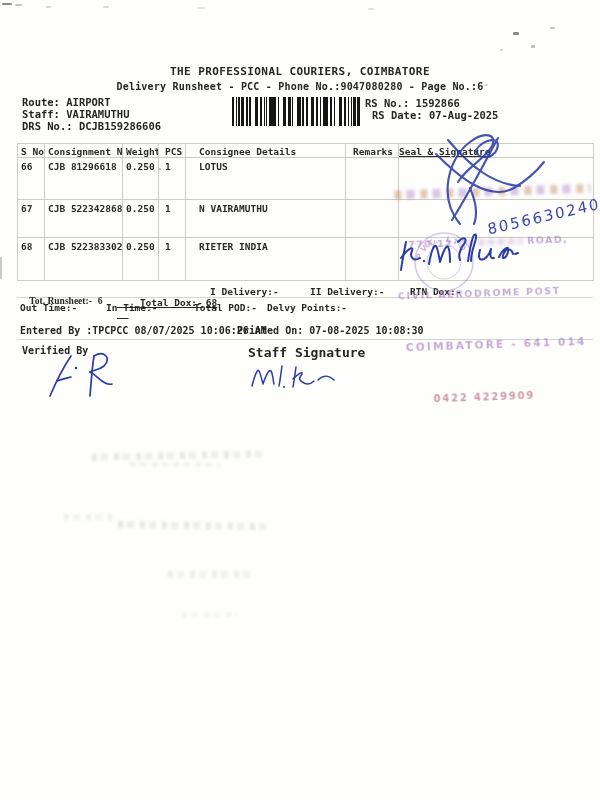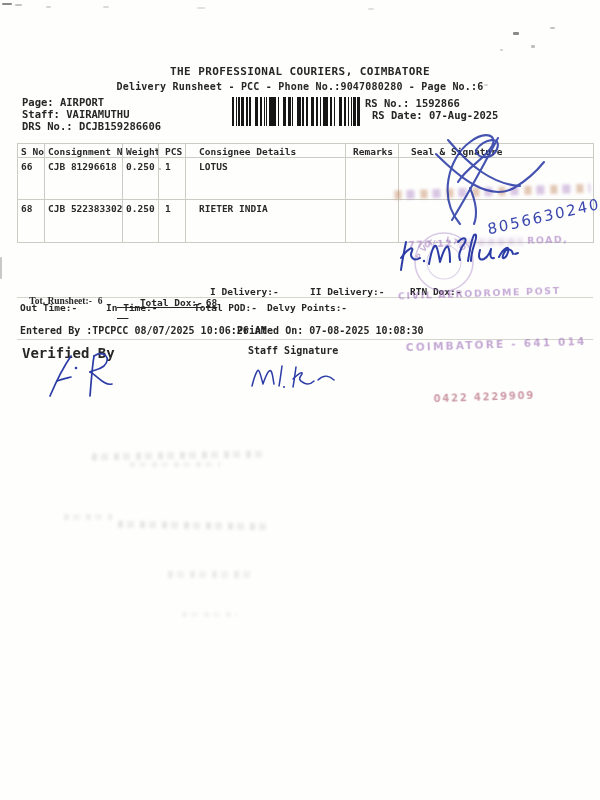--- a/index.html
+++ b/index.html
@@ -22,39 +22,39 @@
       repeating-linear-gradient(90deg,#161616 0 1px,rgba(0,0,0,0) 1px 6px,#161616 6px 8px,rgba(0,0,0,0) 8px 17px);}
   table{position:absolute;left:17px;top:143px;width:576px;border-collapse:collapse;table-layout:fixed;background:transparent;}
   th,td{border:1px solid #ccccc4;font-size:9.5px;font-weight:700;color:#2a2a2a;text-align:left;
         vertical-align:top;padding:2px 1px 0 3px;overflow:hidden;white-space:pre;}
   tbody td{padding-top:3px;}
   thead tr{height:14px;}
   .r1{height:42px;}.r2{height:38px;}.r3{height:43px;}
   .h-pcs,.d-pcs{padding-left:6px;}
   .h-consignee,.d-consignee{padding-left:13px;}
   .h-remarks{padding-left:7px;}
-  .h-seal{padding-left:12px;}
+  .h-seal{padding-left:0;text-decoration:underline;}
   .rule{position:absolute;left:17px;width:576px;height:1px;background:#d6d5cd;}
   .sum{font-size:9.5px;}
   .sum2{font-size:10px;}
   #tot-runsheet{left:20px;top:286px;font-family:Liberation Serif, serif;}
   #tot-runsheet .val{margin-left:6px;}
   #total-dox{left:117px;top:286px;text-decoration:underline;}
   #total-dox .val{margin-left:3px;}
   #i-del{left:210px;top:286px;}
   #ii-del{left:310px;top:286px;}
   #rtn{left:410px;top:286px;}
   #out-time{left:20px;top:302px;}
   #in-time{left:106px;top:302px;}
   #total-pod{left:194px;top:302px;}
   #delvy{left:267px;top:302px;}
   #entered{left:20px;top:325px;}
   #printed{left:237px;top:325px;}
-  #verified{left:22px;top:345px;font-size:14px;}
-  #staffsig{left:248px;top:345px;font-size:10px;}
+  #verified{left:22px;top:345px;font-size:10px;}
+  #staffsig{left:248px;top:345px;font-size:13px;}
   
   #addr-stamp{left:396px;top:149px;width:200px;transform:rotate(-2deg);z-index:2;
               font-family:"DejaVu Sans",sans-serif;font-weight:700;color:#a275bd;}
   .st-line{filter:blur(.5px);opacity:.6;white-space:pre;}
   #st-noise{height:9px;margin:0 2px 2px 2px;filter:blur(1.8px);opacity:.75;
     background:repeating-linear-gradient(90deg,rgba(193,132,92,.6) 0 7px,rgba(0,0,0,0) 7px 12px,rgba(162,117,189,.55) 12px 20px,rgba(0,0,0,0) 20px 26px);}
   #st1{display:flex;align-items:center;font-size:9.5px;letter-spacing:1.4px;padding:0 26px 0 14px;}
   #st1 .st-smudge{flex:1;height:6px;margin:0 5px;filter:blur(2px);
     background:repeating-linear-gradient(90deg,rgba(162,117,189,.6) 0 6px,rgba(0,0,0,0) 6px 10px);}
   #st2{font-size:9.5px;letter-spacing:1.6px;margin-top:2px;padding-left:2px;}
@@ -85,21 +85,21 @@
   <div class="speck" style="left:531px;top:45px;width:4px;height:3px;opacity:.55;"></div>
   <div class="speck" style="left:500px;top:49px;width:3px;height:2px;opacity:.4;"></div>
   <div class="speck" style="left:484px;top:84px;width:4px;height:2px;opacity:.35;"></div>
   <div class="speck" style="left:155px;top:148px;width:2px;height:2px;opacity:.8;"></div>
   <div class="speck" style="left:159px;top:168px;width:2px;height:2px;opacity:.7;"></div>
   <div class="speck" style="left:0;top:257px;width:2px;height:22px;opacity:.45;"></div>
 
   <div class="abs ctr" id="title">THE PROFESSIONAL COURIERS, COIMBATORE</div>
   <div class="abs ctr" id="subtitle">Delivery Runsheet - PCC - Phone No.:9047080280 - Page No.:6</div>
 
-  <div class="abs meta" id="route">Page: AIRPORT</div>
+  <div class="abs meta" id="route">Route: AIRPORT</div>
   <div class="abs meta" id="staff">Staff: VAIRAMUTHU</div>
   <div class="abs meta" id="drsno">DRS No.: DCJB159286606</div>
   <div class="abs" id="barcode"></div>
   <div class="abs meta" id="rsno">RS No.: 1592866</div>
   <div class="abs meta" id="rsdate">RS Date: 07-Aug-2025</div>
 
   <table>
     <colgroup>
       <col style="width:27px">
         <col style="width:78px">
@@ -123,20 +123,29 @@
     <tbody>
       <tr class="r1">
         <td>66</td>
         <td>CJB 81296618</td>
         <td>0.250</td>
         <td class="d-pcs">1</td>
         <td class="d-consignee">LOTUS</td>
         <td></td>
         <td></td>
       </tr>
+      <tr class="r2">
+        <td>67</td>
+        <td>CJB 522342868</td>
+        <td>0.250</td>
+        <td class="d-pcs">1</td>
+        <td class="d-consignee">N VAIRAMUTHU</td>
+        <td></td>
+        <td></td>
+      </tr>
       <tr class="r3">
         <td>68</td>
         <td>CJB 522383302</td>
         <td>0.250</td>
         <td class="d-pcs">1</td>
         <td class="d-consignee">RIETER INDIA</td>
         <td></td>
         <td></td>
       </tr>
     </tbody>

